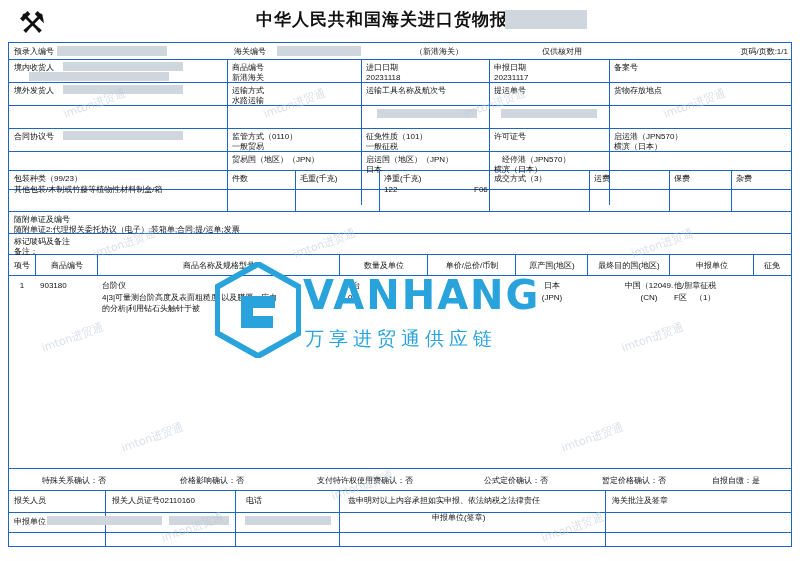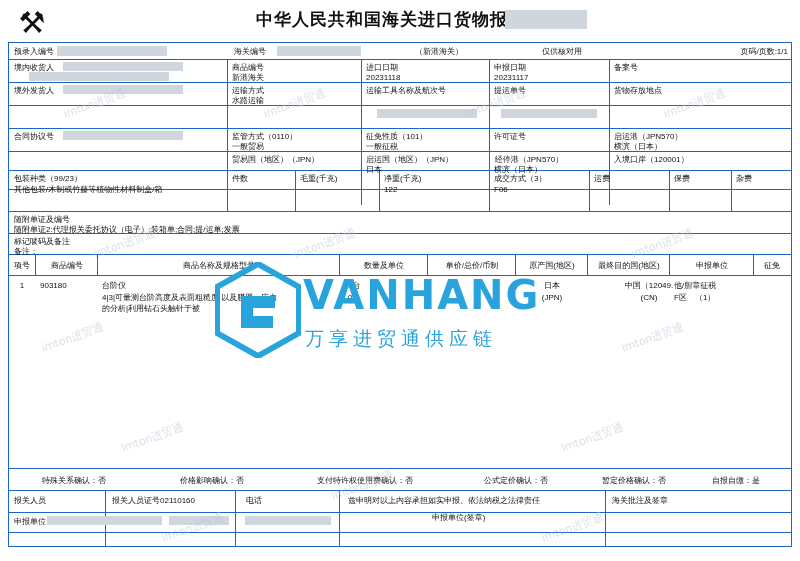--- a/index.html
+++ b/index.html
@@ -136,40 +136,39 @@
     <div class="cell val" style="left:220px;top:97px;width:128px;">一般贸易</div>
     <div class="cell lbl" style="left:354px;top:87px;width:124px;">征免性质（101）</div>
     <div class="cell val" style="left:354px;top:97px;width:124px;">一般征税</div>
     <div class="cell lbl" style="left:482px;top:87px;width:116px;">许可证号</div>
     <div class="cell lbl" style="left:602px;top:87px;width:178px;">启运港（JPN570）</div>
     <div class="cell val" style="left:602px;top:97px;width:178px;">横滨（日本）</div>
 
     <div class="cell lbl" style="left:220px;top:110px;width:128px;">贸易国（地区）（JPN）</div>
     <div class="cell lbl" style="left:354px;top:110px;width:124px;">启运国（地区）（JPN）</div>
     <div class="cell val" style="left:354px;top:120px;width:124px;">日本</div>
-    <div class="cell lbl" style="left:462px;top:110px;width:116px;text-align:center;">经停港（JPN570）</div>
+    <div class="cell lbl" style="left:490px;top:110px;width:116px;">经停港（JPN570）</div>
     <div class="cell val" style="left:482px;top:120px;width:116px;">横滨（日本）</div>
-    <div class="cell lbl" style="left:602px;top:110px;width:178px;">入境口岸（120001）</div>
 
     <div class="vline" style="left:218px;top:127px;height:41px;"></div>
     <div class="vline" style="left:286px;top:127px;height:41px;"></div>
     <div class="vline" style="left:370px;top:127px;height:41px;"></div>
     <div class="vline" style="left:480px;top:127px;height:41px;"></div>
     <div class="vline" style="left:580px;top:127px;height:41px;"></div>
     <div class="vline" style="left:660px;top:127px;height:41px;"></div>
     <div class="vline" style="left:722px;top:127px;height:41px;"></div>
 
     <div class="cell lbl" style="left:2px;top:129px;width:214px;">包装种类（99/23）</div>
     <div class="cell val" style="left:2px;top:140px;width:216px;">其他包装/木制或竹藤等植物性材料制盒/箱</div>
     <div class="cell lbl" style="left:220px;top:129px;width:64px;">件数</div>
     <div class="cell lbl" style="left:288px;top:129px;width:80px;">毛重(千克)</div>
     <div class="cell lbl" style="left:372px;top:129px;width:106px;">净重(千克)</div>
     <div class="cell val" style="left:372px;top:140px;width:106px;">122</div>
     <div class="cell lbl" style="left:482px;top:129px;width:96px;">成交方式（3）</div>
-    <div class="cell val" style="left:482px;top:140px;width:96px;">F06</div>
+    <div class="cell val" style="left:462px;top:140px;width:96px;">F06</div>
     <div class="cell lbl" style="left:582px;top:129px;width:76px;">运费</div>
     <div class="cell lbl" style="left:662px;top:129px;width:58px;">保费</div>
     <div class="cell lbl" style="left:724px;top:129px;width:56px;">杂费</div>
 
     <div class="cell lbl" style="left:2px;top:170px;width:300px;">随附单证及编号</div>
     <div class="cell val" style="left:2px;top:180px;width:500px;">随附单证2:代理报关委托协议（电子）;装箱单;合同;提/运单;发票</div>
 
     <div class="cell lbl" style="left:2px;top:192px;width:300px;">标记唛码及备注</div>
     <div class="cell val" style="left:2px;top:202px;width:300px;">备注：</div>
 

